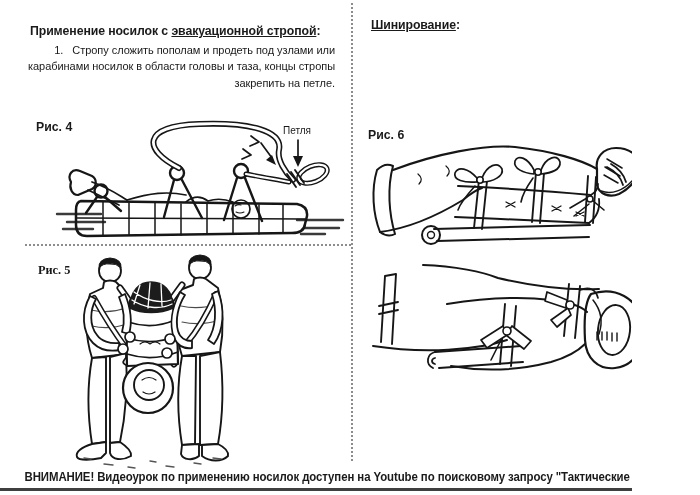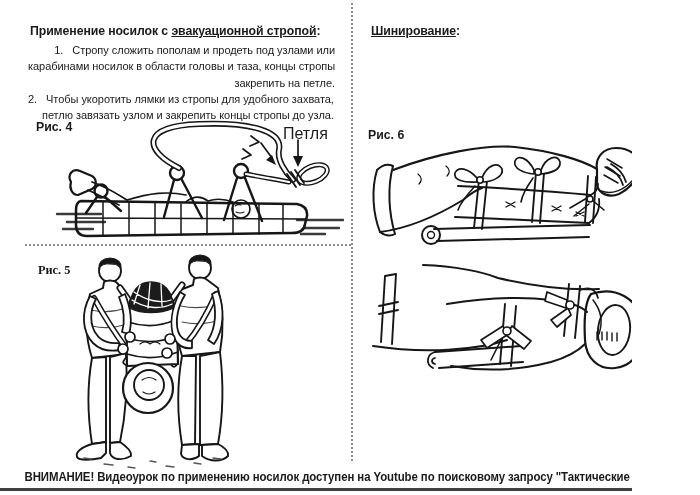--- a/index.html
+++ b/index.html
@@ -4,41 +4,39 @@
 <style>
   * { margin:0; padding:0; box-sizing:border-box; }
   html,body { background:#fff; }
   .page { position:relative; width:632px; height:495px; background:#ffffff;
           font-family:"Liberation Sans", sans-serif; color:#1a1a1a; overflow:hidden; }
   .abs { position:absolute; }
   .sec-heading { font-size:12.3px; font-weight:bold; letter-spacing:-0.1px; white-space:nowrap; }
   .underl { text-decoration:underline; }
   .body-text { font-size:11px; line-height:16.3px; letter-spacing:-0.05px; white-space:pre;text-align:right; }
   .fig-label { font-size:12.3px; font-weight:bold; }
-  .annot { font-size:16px; }
+  .annot { font-size:10px; }
   .v-div { border-left:2px dotted #8d8d8d; width:2px; }
   .h-div { border-top:2px dotted #8d8d8d; height:2px; }
   .footer-line { width:700px; font-size:12.3px; font-weight:bold; white-space:nowrap;
                  text-align:center; transform:scaleX(0.93); transform-origin:50% 50%;
                  letter-spacing:-0.1px; }
   .bottom-bar { background:#3f3f3f; }
   svg { display:block; }
 </style>
 </head>
 <body>
 
 <div class="page">
 
   <h2 class="abs sec-heading" style="left:30px; top:24px;"><span>Применение носилок с </span><span class="underl">эвакуационной стропой</span><span>:</span></h2>
 
   <p class="abs body-text" style="left:28px; top:42px;">1.   Стропу сложить пополам и продеть под узлами или
 карабинами носилок в области головы и таза, концы стропы
 закрепить на петле.</p>
-  <p class="abs body-text" style="left:28px; top:91px;">2.   Чтобы укоротить лямки из стропы для удобного захвата,
-петлю завязать узлом и закрепить концы стропы до узла.</p>
 
   <div class="abs fig-label" style="left:36px; top:120px;">Рис. 4</div>
   <div class="abs annot" style="left:283px; top:125px;">Петля</div>
 
   <svg class="abs" style="left:55px; top:118px;" width="300" height="128" viewBox="0 0 300 128">
     <g stroke="#161616" fill="none" stroke-width="2" stroke-linecap="round" stroke-linejoin="round">
 
       <path d="M2,96 h44 M12,104 h38 M8,111 h30" stroke-width="2.4" stroke="#3a3a3a"></path>
       <path d="M242,102 h46 M250,110 h34 M246,116 h24" stroke-width="2.4" stroke="#3a3a3a"></path>
 
@@ -132,21 +130,21 @@
       <circle cx="53" cy="97" r="5" fill="#fff" stroke-width="1.7"></circle>
       <circle cx="100" cy="87" r="5" fill="#fff" stroke-width="1.7"></circle>
       <circle cx="97" cy="101" r="5" fill="#fff" stroke-width="1.7"></circle>
 
       <path d="M14,206 l7,1 M34,212 l9,1 M58,215 l7,1 M80,209 l6,1 M96,214 l8,1 M124,211 l7,1 M143,206 l8,1" stroke-width="1.4" stroke="#555"></path>
     </g>
   </svg>
 
   <div class="abs v-div" style="left:351px; top:3px; height:458px;"></div>
 
-  <h2 class="abs sec-heading" style="left:371px; top:24px;"><span class="underl">Шинирование</span><span>:</span></h2>
+  <h2 class="abs sec-heading" style="left:371px; top:18px;"><span class="underl">Шинирование</span><span>:</span></h2>
 
 
   <div class="abs fig-label" style="left:368px; top:128px;text-align:right;">Рис. 6</div>
 
   <svg class="abs" style="left:360px; top:142px;" width="295" height="125" viewBox="0 0 295 125">
     <g stroke="#161616" fill="none" stroke-width="2" stroke-linecap="round" stroke-linejoin="round">
       <path d="M17,28 C11,48 13,72 20,90 M33,24 C27,46 29,72 35,92 M17,28 Q25,20 33,24 M20,90 Q28,96 35,92"></path>
       <path d="M33,28 C75,12 125,2 155,5 C192,9 222,18 237,27" stroke-width="2.1"></path>
       <path d="M20,90 C52,86 80,72 103,58 M103,58 C110,52 116,48 122,46" stroke-width="2"></path>
       <path d="M98,44 C140,46 190,49 231,53 M95,75 C140,77 188,79 229,81" stroke-width="2"></path>

